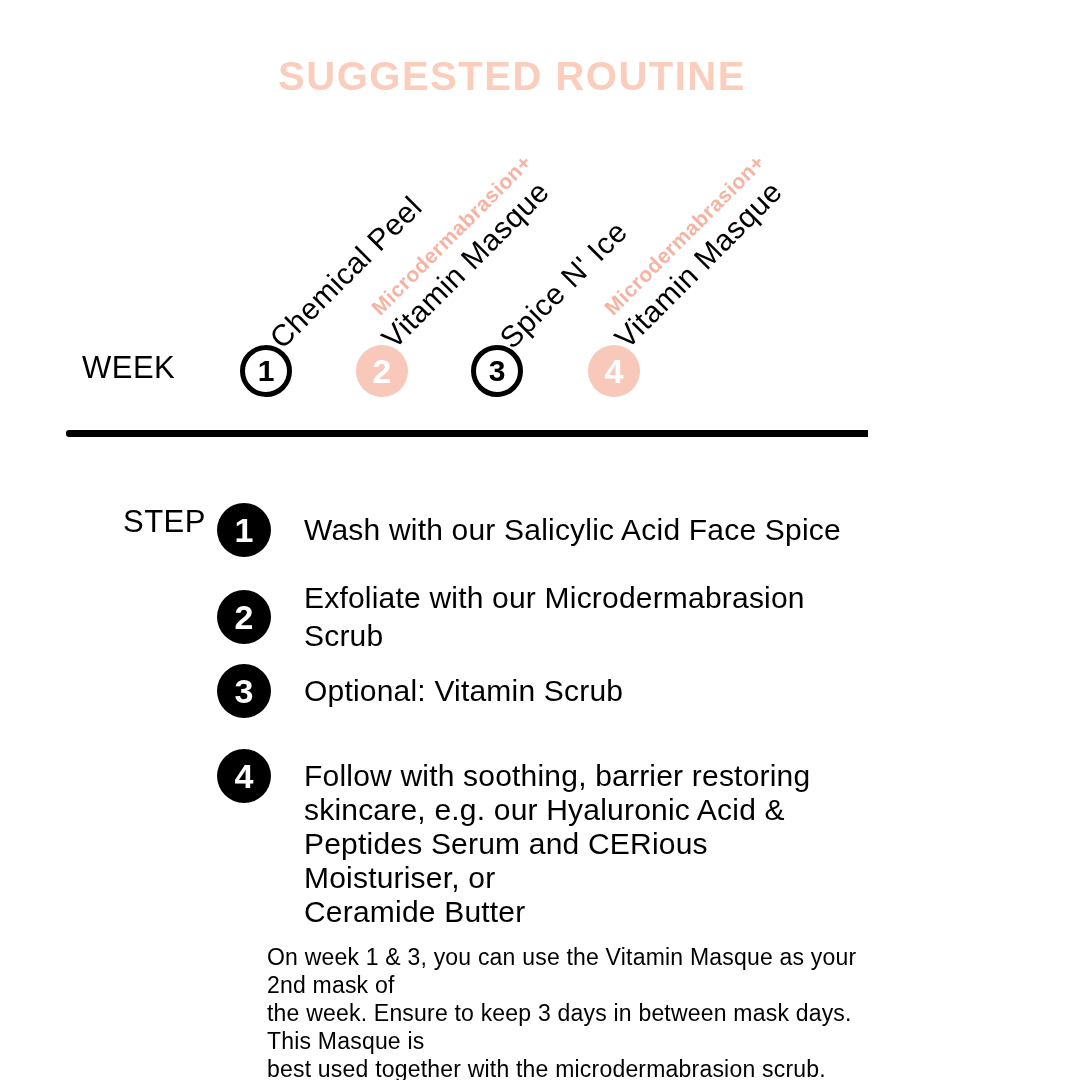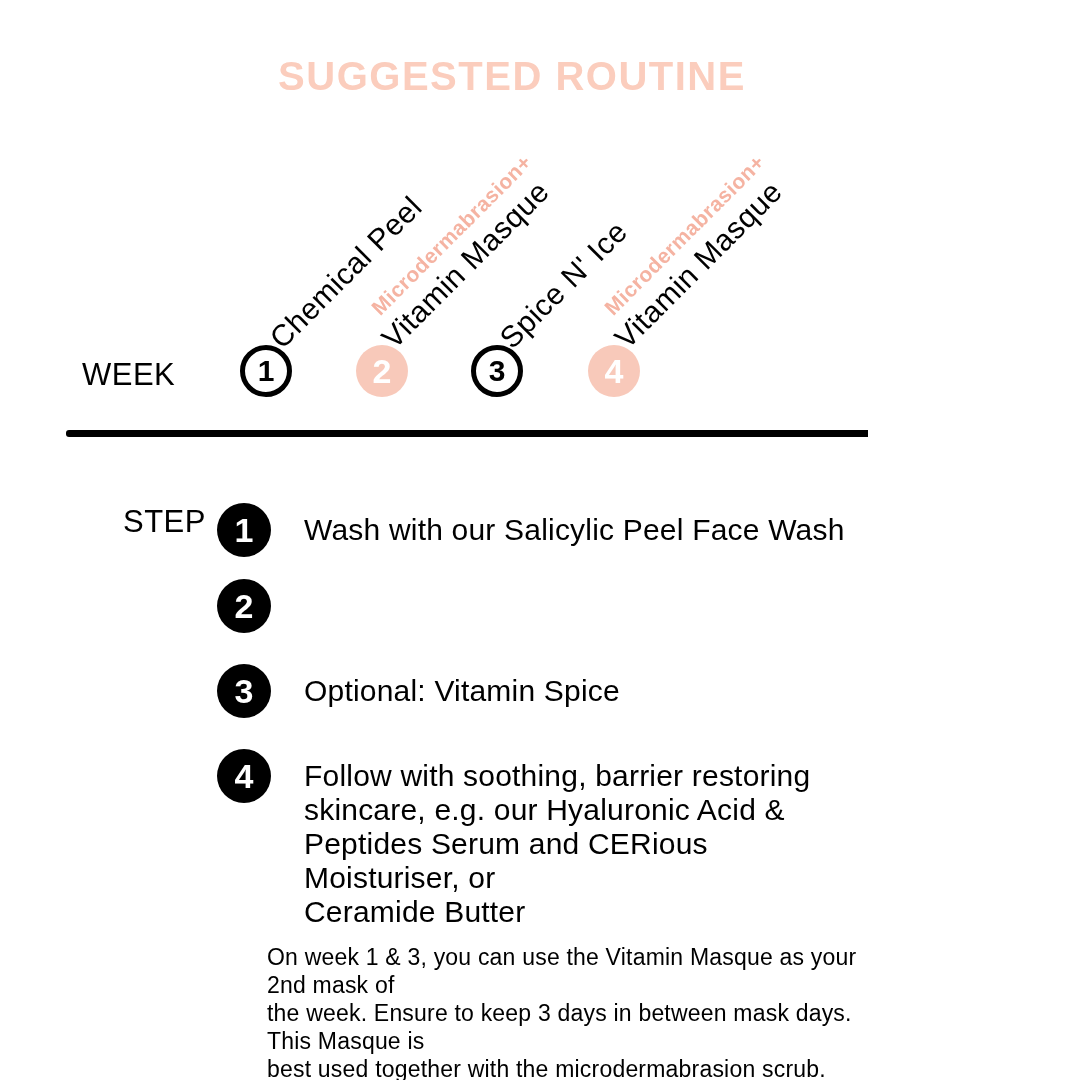--- a/index.html
+++ b/index.html
@@ -27,21 +27,21 @@
   }
 
   
   .row-label {
     position: absolute;
     left: 82px;
     font-size: 31px;
     letter-spacing: 0.5px;
     color: #000;
   }
-  .week-label { top: 350px; margin-top: 7px; }
+  .week-label { top: 350px; }
   .step-label { top: 504px; margin-left: 41px; }
 
   
   .wk-circle {
     position: absolute;
     top: 345px;
     width: 52px;
     height: 52px;
     box-sizing: border-box;
     border-radius: 50%;
@@ -189,34 +189,35 @@
   </div>
 
   <div class="divider"></div>
 
   <div class="row-label step-label">STEP</div>
 
   <div class="step-row step-row-1">
     <div class="step-circle">
       <span>1</span>
     </div>
-    <div class="step-text">Wash with our Salicylic Peel Face Wash</div>
+    <div class="step-text">Wash with our Salicylic Acid Face Spice</div>
   </div>
 
   <div class="step-row step-row-2">
     <div class="step-circle">
       <span>2</span>
     </div>
+    <div class="step-text">Exfoliate with our Microdermabrasion Scrub</div>
   </div>
 
   <div class="step-row step-row-3">
     <div class="step-circle">
       <span>3</span>
     </div>
-    <div class="step-text">Optional: Vitamin Spice</div>
+    <div class="step-text">Optional: Vitamin Scrub</div>
   </div>
 
   <div class="step-row step-row-4 multi">
     <div class="step-circle">
       <span>4</span>
     </div>
     <div class="step-text">Follow with soothing, barrier restoring<br>skincare, e.g. our Hyaluronic Acid &amp;<br>Peptides Serum and CERious Moisturiser, or<br>Ceramide Butter</div>
   </div>
 
   <p class="footnote">On week 1 &amp; 3, you can use the Vitamin Masque as your 2nd mask of<br>the week. Ensure to keep 3 days in between mask days. This Masque is<br>best used together with the microdermabrasion scrub.</p>

